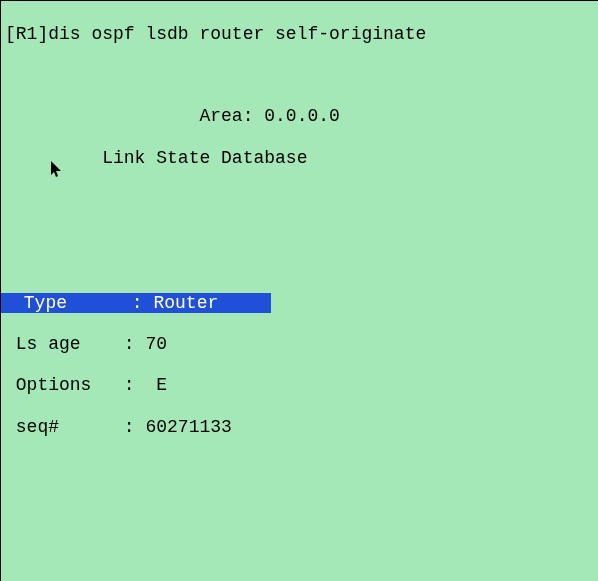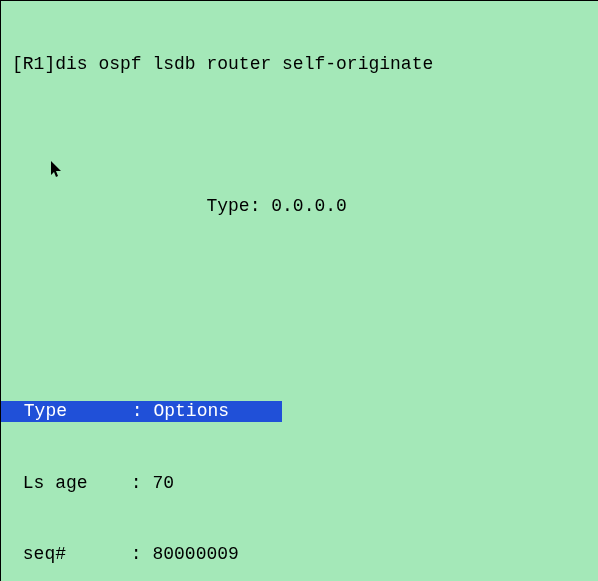--- a/index.html
+++ b/index.html
@@ -19,22 +19,21 @@
       overflow: hidden;
       position: relative;
       border-top: 1px solid #000;
       border-left: 1px solid #000;
     }
     .terminal {
       white-space: pre;
       padding-top: 2px;
     }
     .line {
-      padding-left: 11px;
-      margin-top: 30px;
+      padding-left: 4px;
     }
     .highlight-block {
       display: inline-block;
       background-color: #2050d8;
       color: #fff;
     }
     .hl-line {
       padding-left: 12px;
       padding-right: 10px;
     }
@@ -47,28 +46,30 @@
       color: #000;
       pointer-events: none;
     }
   </style>
 </head>
 <body>
 
 <div class="terminal">
 <div class="line">[R1]dis ospf lsdb router self-originate</div>
 <div class="line"> </div>
-<div class="line">                  <span>Type: 0.0.0.0</span></div>
+<div class="line">                  <span>Area: 0.0.0.0</span></div>
+<div class="line">         <span>Link State Database</span></div>
 <div class="line"> </div>
 <div class="line"> </div>
 <div>
-<div class="highlight-block"><div class="hl-line"> Type      : Options    </div></div>
+<div class="highlight-block"><div class="hl-line"> Type      : Router    </div></div>
 </div>
 <div class="line"> Ls age    : 70</div>
-<div class="line"> seq#      : 80000009</div>
+<div class="line"> Options   :  E</div>
+<div class="line"> seq#      : 60271133</div>
 
 
 
 
 
 
 
 
 
 

